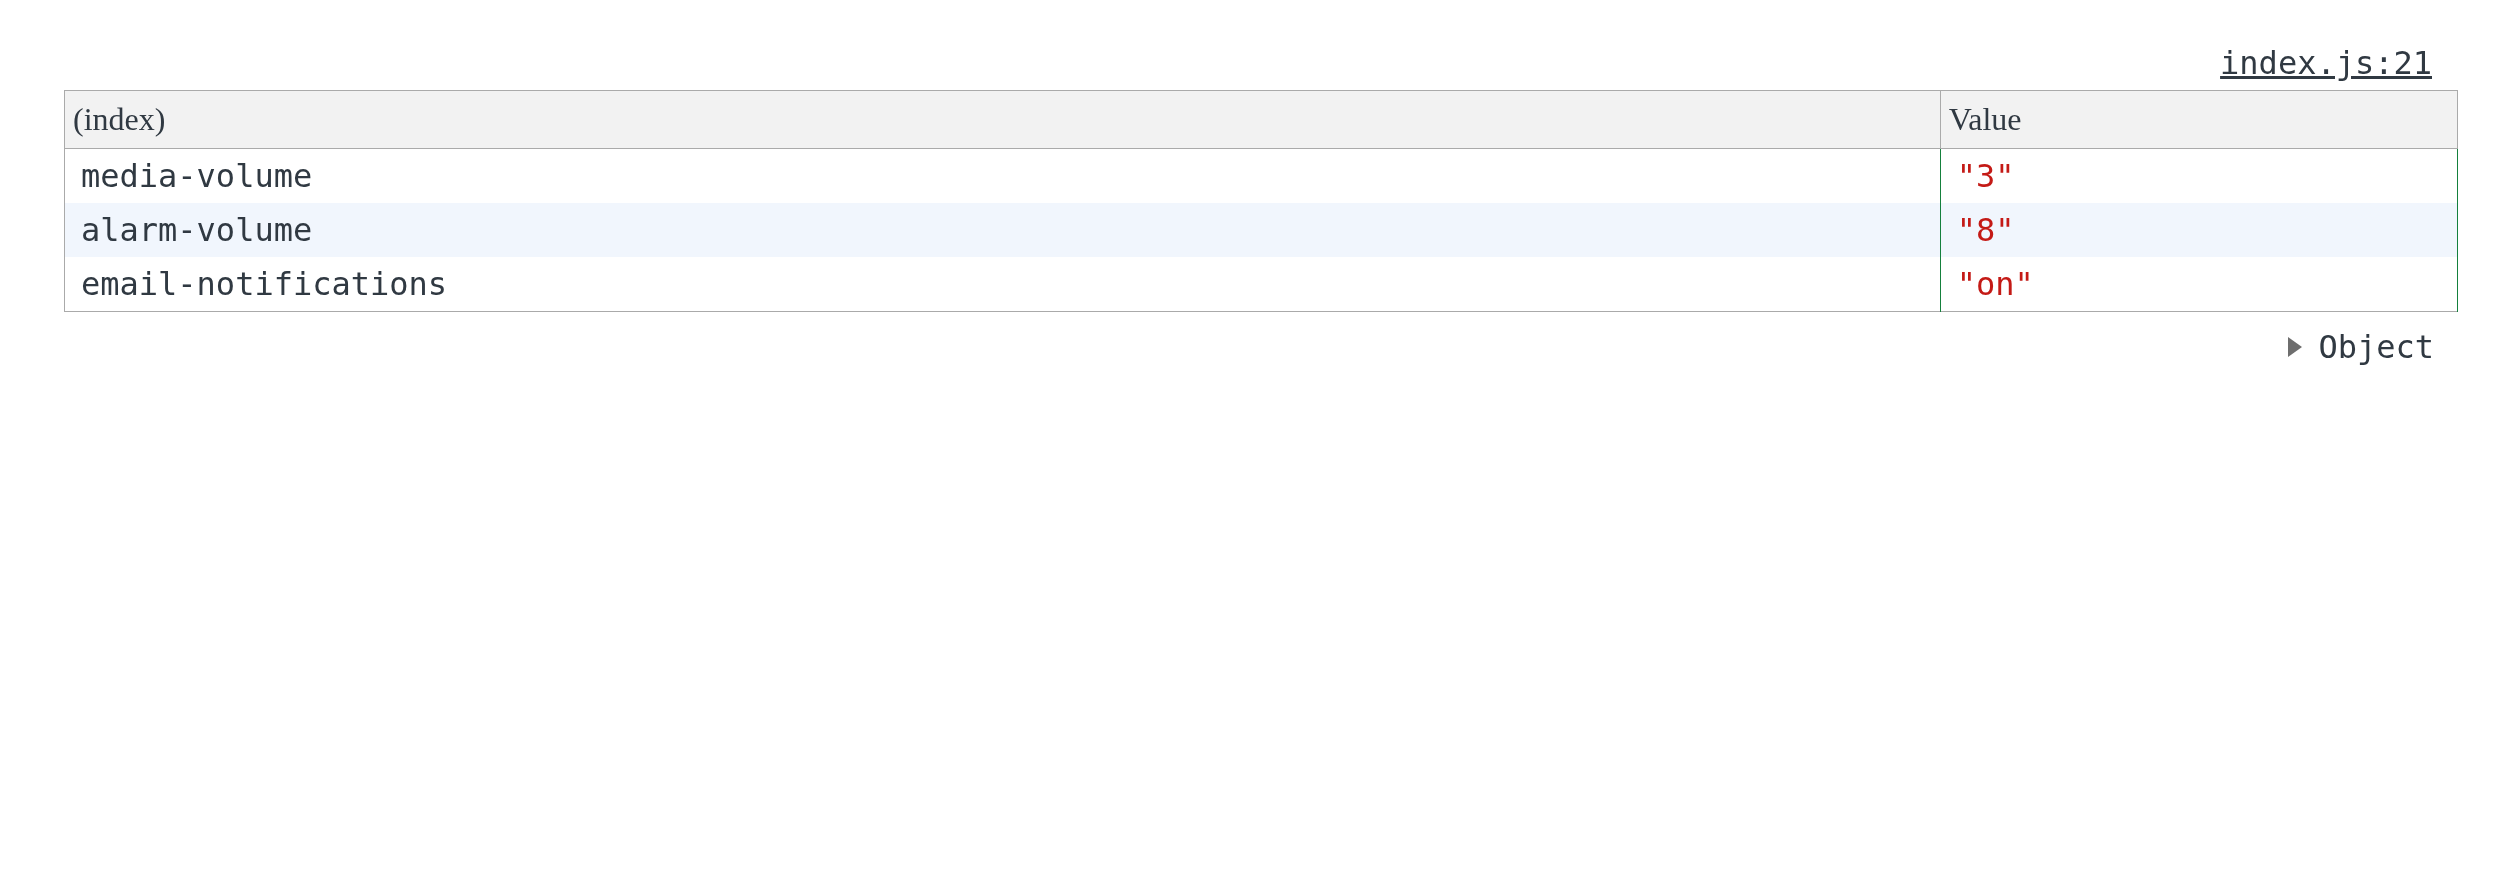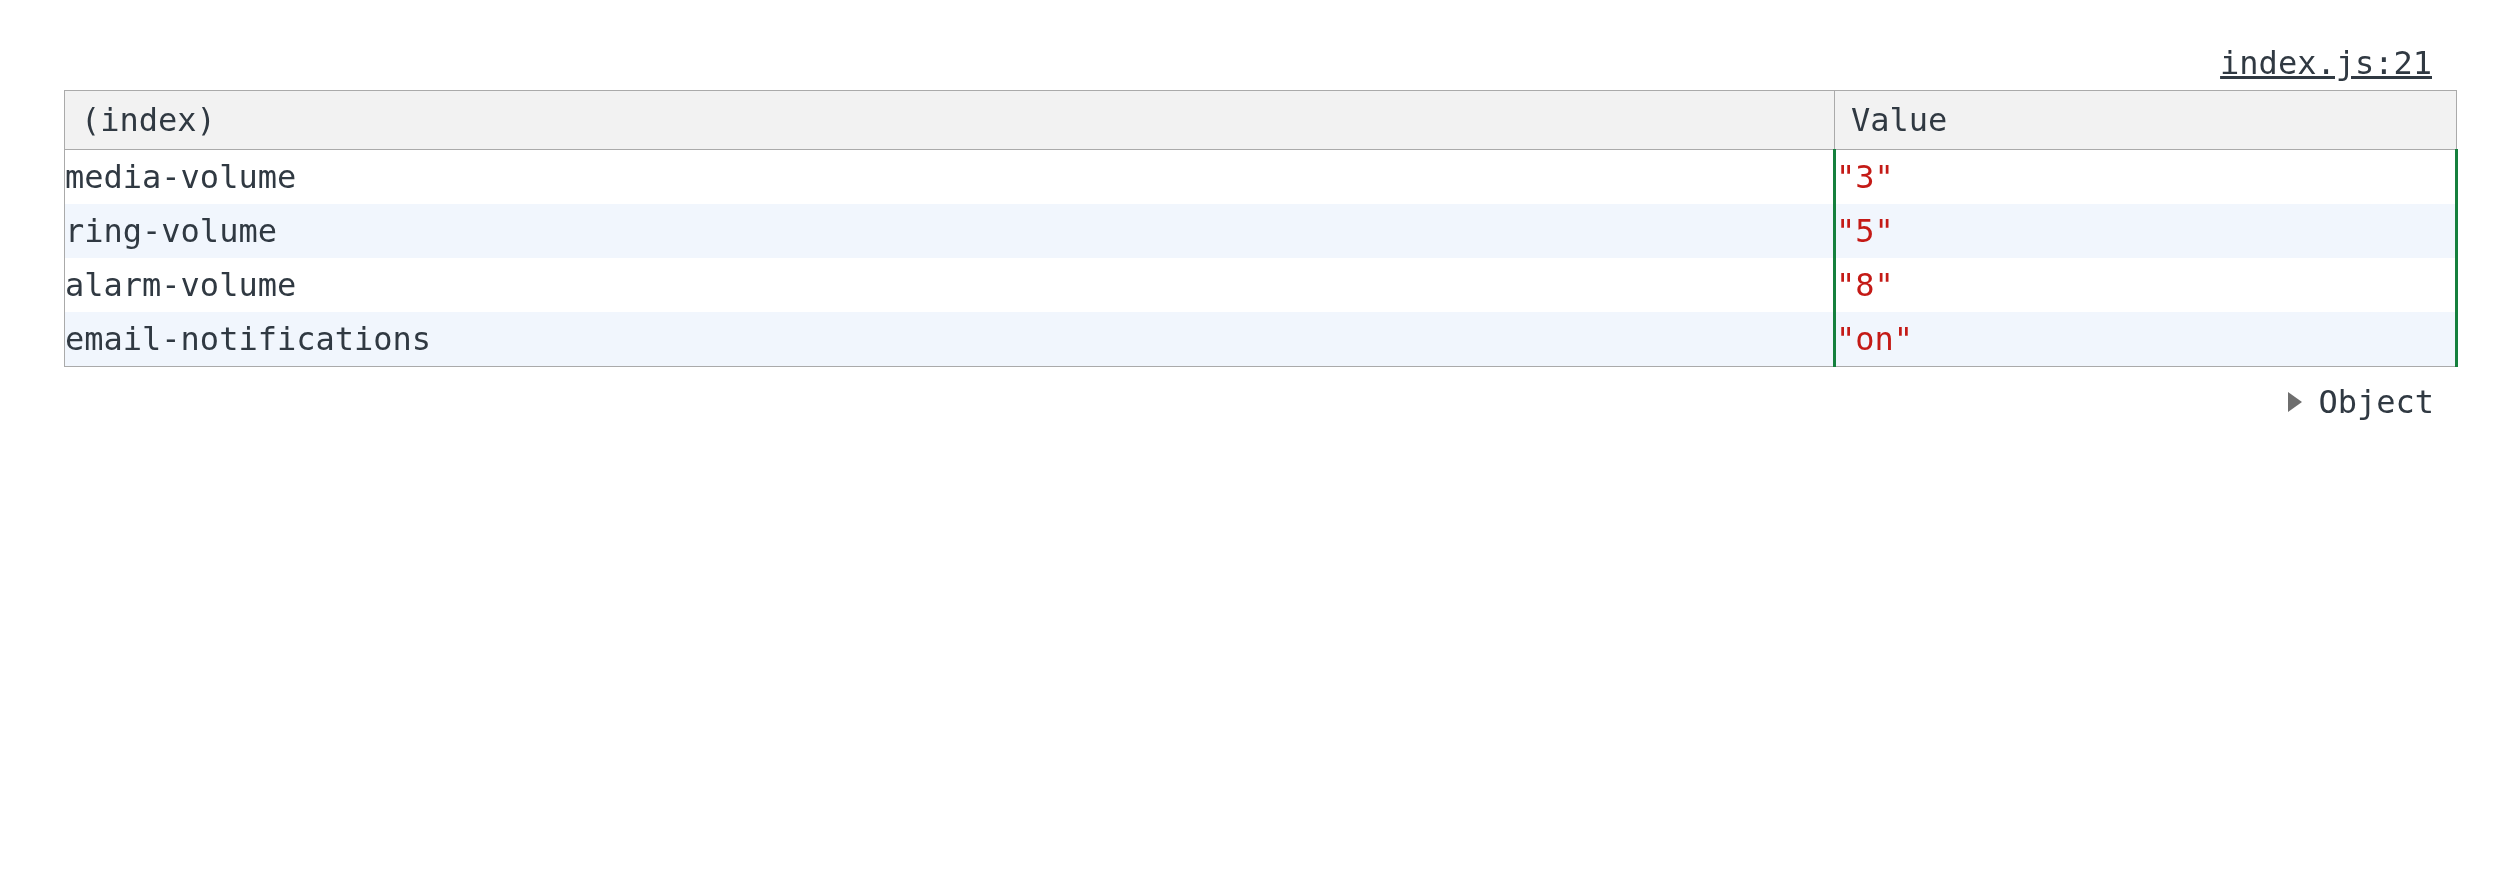--- a/index.html
+++ b/index.html
@@ -28,27 +28,28 @@
     table {
       width: 100%;
       border-collapse: collapse;
       border: 1px solid #aaa;
     }
     thead th {
       background: #f2f2f2;
       border: 1px solid #aaa;
       text-align: left;
       font-weight: normal;
-      padding: 10px 16px;
+      padding: 10px 8px;
       color: #303942;
+      font-family: Liberation Serif, serif;
     }
     tbody td {
-      padding: 8px 0;
+      padding: 8px 16px;
       border-left: 1px solid #aaa;
-      border-right: 3px solid #15803d;
+      border-right: 1px solid #15803d;
     }
     tbody tr:nth-child(even) {
       background: #f1f6fd;
     }
     tbody tr:nth-child(odd) {
       background: #ffffff;
     }
     .value-cell {
       color: #c41a16;
     }
@@ -85,24 +86,20 @@
       <th>(index)</th>
       <th>Value</th>
     </tr>
   </thead>
   <tbody>
     <tr>
       <td>media-volume</td>
       <td class="value-cell">"3"</td>
     </tr>
     <tr>
-      <td>ring-volume</td>
-      <td class="value-cell">"5"</td>
-    </tr>
-    <tr>
       <td>alarm-volume</td>
       <td class="value-cell">"8"</td>
     </tr>
     <tr>
       <td>email-notifications</td>
       <td class="value-cell">"on"</td>
     </tr>
   </tbody>
 </table>
 

